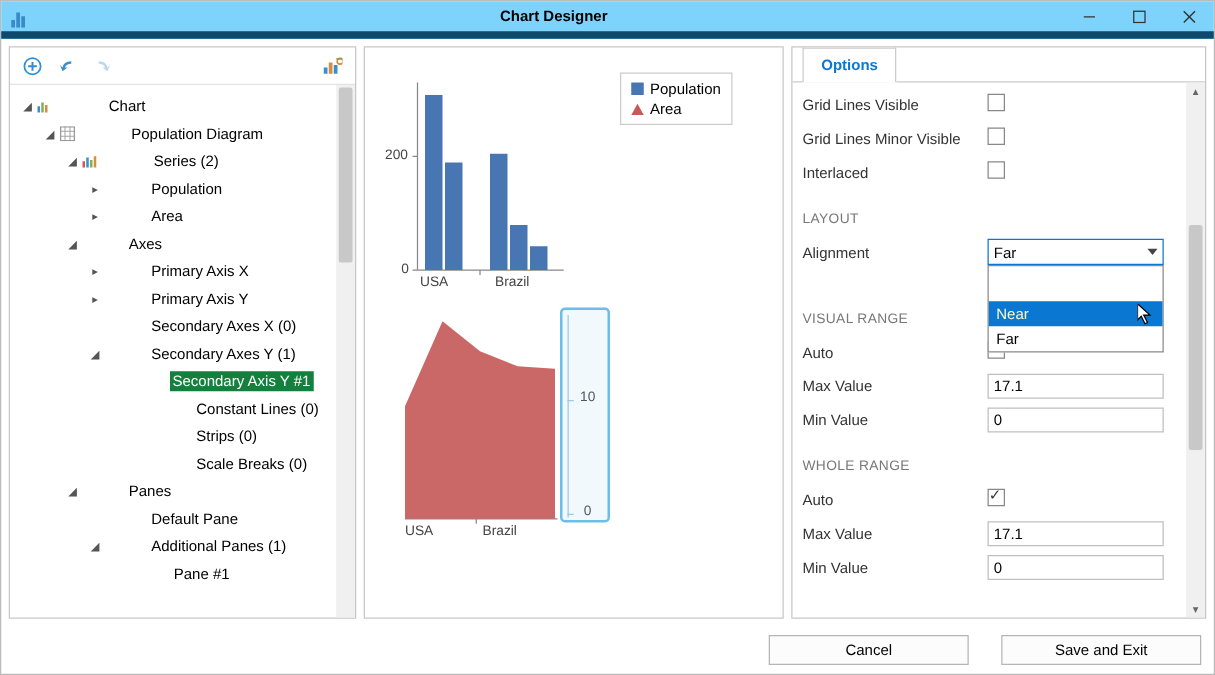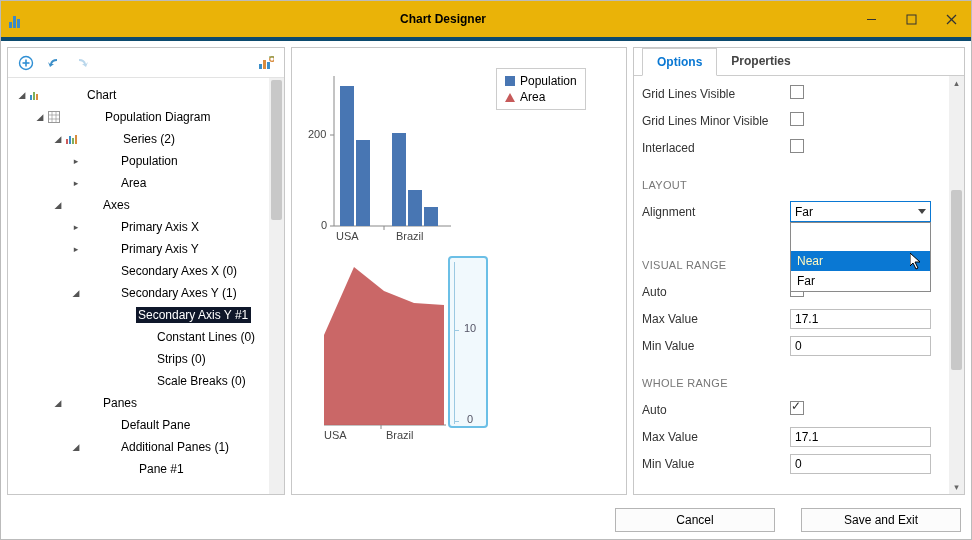--- a/index.html
+++ b/index.html
@@ -1,18 +1,18 @@
 <!DOCTYPE html>
 <html><head>
 <meta charset="utf-8">
 <style>
   * { box-sizing: border-box; font-family: "Segoe UI", Tahoma, sans-serif; font-size: 12px; }
   body { margin: 0; background: #fff; }
   .window { width: 972px; height: 540px; border: 1px solid #bbb; display: flex; flex-direction: column; position: relative; }
-  .titlebar { height: 40px; display: flex; align-items: center; background: #eab308; border-bottom: 4px solid #0c4a6e; }
+  .titlebar { height: 30px; display: flex; align-items: center; background: #7dd3fc; border-bottom: 6px solid #0c4a6e; }
   .titlebar .app-icon { width: 18px; height: 18px; margin: 0 8px; display:flex; align-items:flex-end; gap:1px;}
   .titlebar .app-icon span{display:inline-block;width:3px;background:#3a8ac9;}
   .titlebar .app-icon span:nth-child(1){height:6px;}
   .titlebar .app-icon span:nth-child(2){height:12px;}
   .titlebar .app-icon span:nth-child(3){height:9px;}
   .titlebar .title { flex: 1; text-align: center; font-weight: bold; }
   .titlebar .win-controls { display: flex; }
   .titlebar .win-controls div { width: 40px; height: 30px; display: flex; align-items: center; justify-content: center; cursor: pointer; color:#444;}
   .body { flex: 1; display: flex; padding: 6px; gap: 6px; min-height: 0; }
   .panel { border: 1px solid #c7c7c7; background: #fff; }
@@ -23,21 +23,21 @@
   .left-toolbar .spacer { flex:1; }
   .tree-wrap { flex:1; display:flex; min-height:0;}
   .tree { flex:1; overflow:auto; padding:6px 0; }
   .tree-scrollbar { width:15px; background:#f0f0f0; position:relative;}
   .tree-scrollbar .thumb{position:absolute;top:2px;left:2px;right:2px;height:140px;background:#c8c8c8;border-radius:2px;}
   .node { display:flex; align-items:center; height:22px; cursor:default; white-space:nowrap;}
   .node .indent { display:inline-block; }
   .node .arrow { width:12px; display:inline-block; color:#555; font-size:9px; text-align:center;}
   .node .icon { width:16px; height:14px; display:inline-flex; align-items:center; justify-content:center; margin-right:4px;}
   .node .lbl { padding:1px 3px;margin-left:36px; }
-  .node.sel .lbl { background:#0f172a; color:#fff; }
+  .node.sel .lbl { background:#15803d; color:#fff; }
   
   .mid { flex:1; display:flex; flex-direction:column; padding:18px 14px 10px 14px; }
   .chart-area { flex:1; display:flex; flex-direction:column; }
   .chart-row { display:flex; }
   .legend { border:1px solid #ccc; padding:4px 8px; font-size:11px;}
   .legend div{display:flex;align-items:center;gap:5px;height:16px;}
   .leg-sq{width:10px;height:10px;}
   .leg-tri{width:0;height:0;border-left:5px solid transparent;border-right:5px solid transparent;border-bottom:9px solid #c65a5a;}
   .plot { position:relative; }
   .axis-label{position:absolute;font-size:11px;color:#444;}
@@ -311,21 +311,20 @@
           </div>
           <div class="axis-label" style="left:18px;top:179px">USA</div>
           <div class="axis-label" style="left:80px;top:179px">Brazil</div>
         </div>
       </div>
     </div>
 
     <div class="panel right">
       <div class="tabs" style="padding-left:8px;padding-top:0;">
         <div class="tab active">Options</div>
-        <div class="tab">Properties</div>
       </div>
       <div class="props">
         <div class="props-inner">
           <div class="prop-row">
               <div class="plabel">Grid Lines Visible</div>
               <div class="pval"><span class="chk"></span></div>
             </div>
           <div class="prop-row">
               <div class="plabel">Grid Lines Minor Visible</div>
               <div class="pval"><span class="chk"></span></div>

